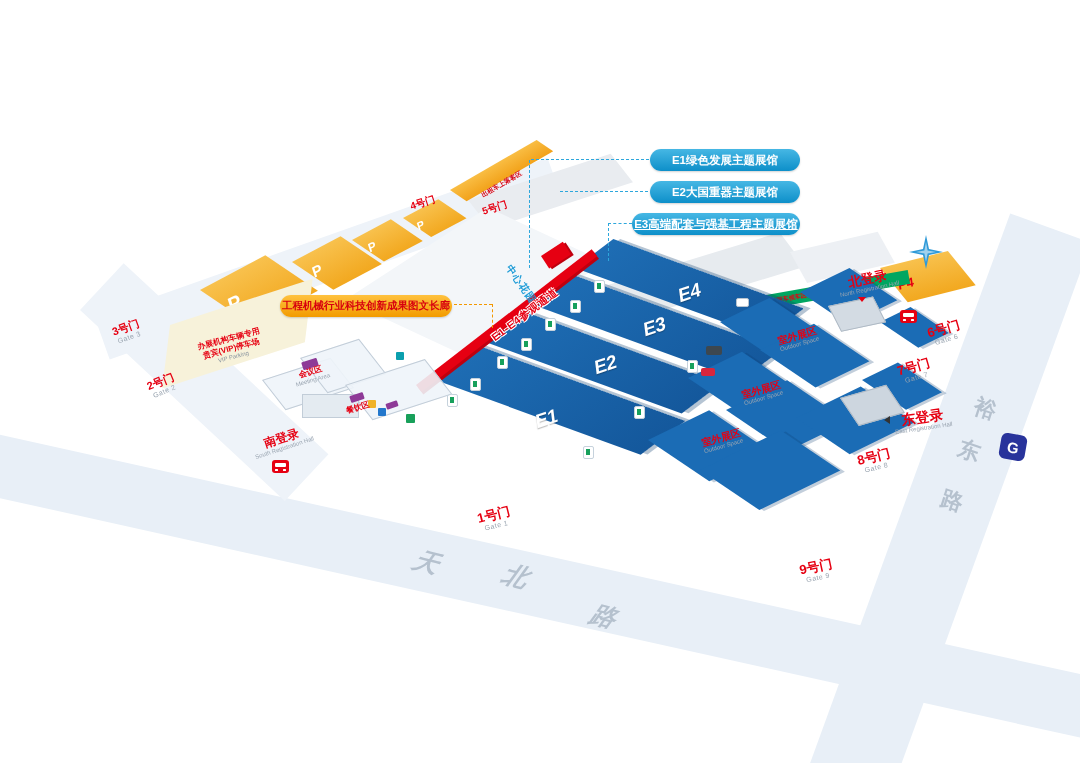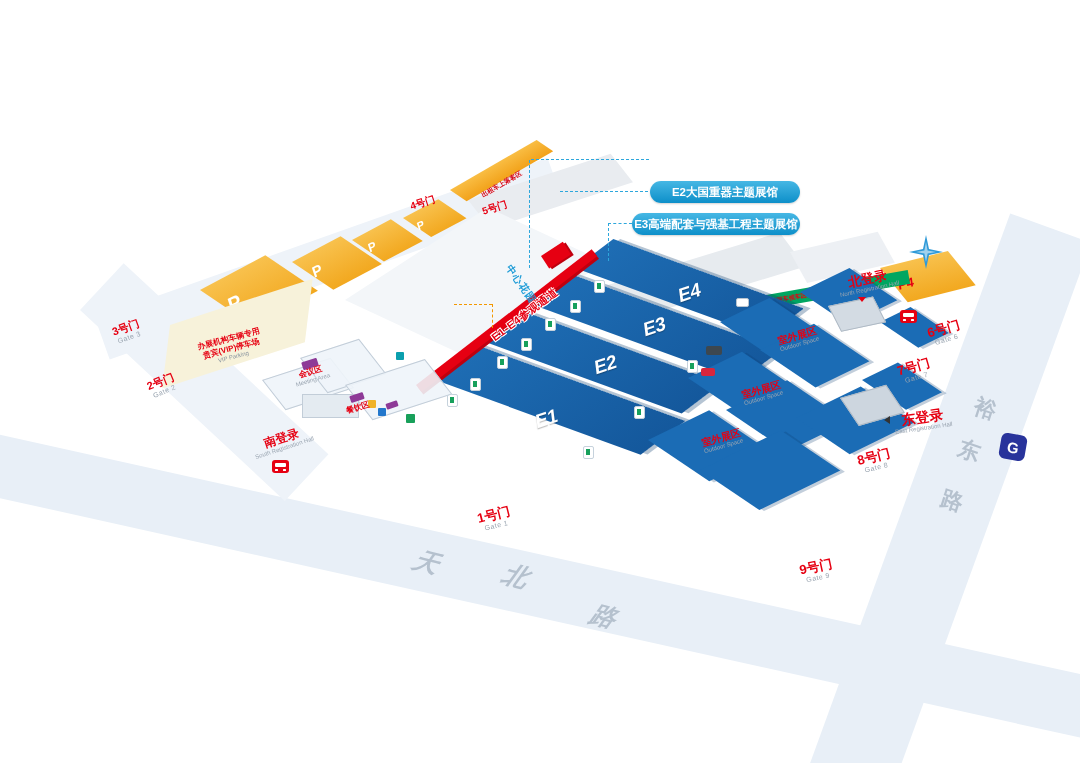--- a/index.html
+++ b/index.html
@@ -223,25 +223,31 @@
   </div>
   <div class="gate" style="left:858px;top:450px;font-size:13px;transform:rotate(-14deg);">
     <span>8号门</span>
     <span class="en">Gate 8</span>
   </div>
   <div class="gate" style="left:800px;top:560px;font-size:13px;transform:rotate(-12deg);">
     <span>9号门</span>
     <span class="en">Gate 9</span>
   </div>
 
+  <div class="callout" style="left:650px;top:149px;width:150px;">
+    <span>E1绿色发展主题展馆</span>
+  </div>
   <div class="callout" style="left:650px;top:181px;width:150px;">
     <span>E2大国重器主题展馆</span>
   </div>
-  <div class="callout" style="left:632px;top:213px;width:168px;">
+  <div class="callout" style="left:632px;top:213px;width:168px;text-decoration:underline;">
     <span>E3高端配套与强基工程主题展馆</span>
+  </div>
+  <div class="callout orange" style="left:280px;top:295px;width:172px;">
+    <span>工程机械行业科技创新成果图文长廊</span>
   </div>
 
   <div class="dashh" style="left:531px;top:159px;width:118px;"></div>
   <div class="dashv" style="left:529px;top:160px;height:108px;"></div>
   <div class="dashh" style="left:560px;top:191px;width:88px;"></div>
   <div class="dashh" style="left:608px;top:223px;width:24px;"></div>
   <div class="dashv" style="left:608px;top:223px;height:38px;"></div>
   <div class="dashho" style="left:454px;top:304px;width:38px;"></div>
   <div class="dashv" style="left:492px;top:304px;height:24px;border-left-color:#f39800;"></div>
 

